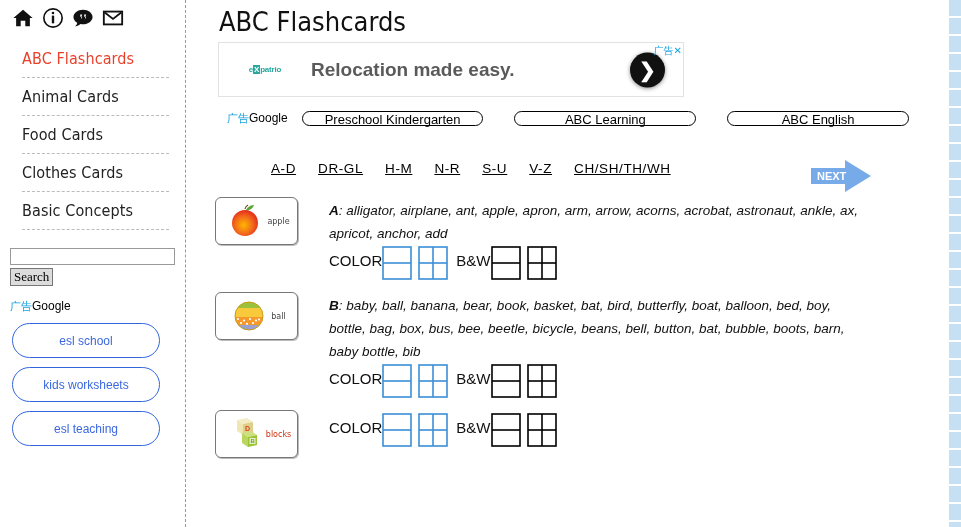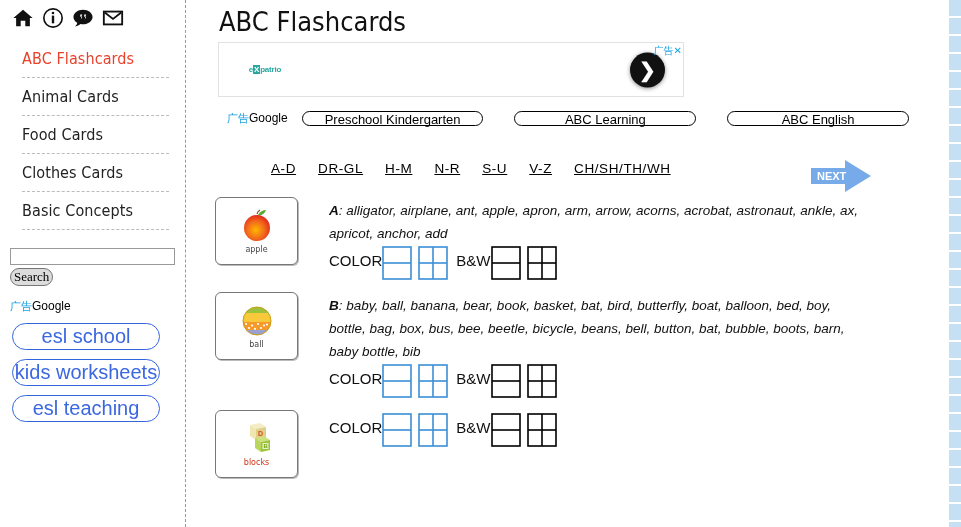--- a/index.html
+++ b/index.html
@@ -103,44 +103,44 @@
     background: #fff;
     display: block;
   }
   .search-btn {
     margin-top: 3px;
     font-size: 13px;
     font-family: "Liberation Serif", serif;
     padding: 0px 3px;
     background: #dcdcdc;
     border: 1px solid #767676;
-    border-radius: 9px;
+    border-radius: 0;
     cursor: pointer;
     color: #000;
   }
 
   .ads-label {
     margin: 13px 0 0 10px;
     font-size: 12px;
     color: #000;
     white-space: nowrap;
   }
   .ads-label .cn {
     color: #1aa3e0;
     font-family: "DejaVu Sans", sans-serif;
     font-size: 11px;
   }
   .ad-pill {
     margin: 9px 0 0 12px;
     width: 148px;
-    height: 27px;
+    height: 35px;
     border: 1px solid #3366dd;
     border-radius: 19px;
     color: #3b68e0;
-    font-size: 20px;
+    font-size: 12px;
     display: flex;
     align-items: center;
     justify-content: center;
     background: #fff;
     cursor: pointer;
     box-sizing: border-box;
   }
 
   
   .main {
@@ -281,28 +281,27 @@
   
   .entries {
     margin: 12px 0 0 0;
   }
   .entry {
     display: flex;
     margin-bottom: 12px;
   }
   .thumb {
     width: 83px;
-    height: 68px;
+    height: 48px;
     border: 1px solid #777;
     border-radius: 6px;
     margin-left: 28px;
     background: #fff;
     box-shadow: 1px 1px 0 #bbb;
     display: flex;
-    flex-direction: column;
     align-items: center;
     justify-content: center;
     flex: 0 0 auto;
     box-sizing: border-box;
     cursor: pointer;
   }
   .thumb .cap {
     font-size: 8px;
     color: #444;
     margin-top: 1px;
@@ -410,20 +409,21 @@
       </div>
 
   </div>
 
   <div class="main">
 
     <div class="page-title">ABC Flashcards</div>
 
     <div class="ad-banner">
       <div class="ad-logo"><span>e</span><span class="x">X</span><span>patrio</span></div>
+      <div class="ad-headline">Relocation made easy.</div>
       <div class="ad-cta">
           <span>❯</span>
         </div>
       <div class="ad-close"><span>广告</span><span>✕</span></div>
     </div>
 
     <div class="gads-row">
       <div class="gads-tag"><span class="cn">广告</span><span>Google</span></div>
       <div class="gad-pill">
           <span>Preschool Kindergarten</span>

